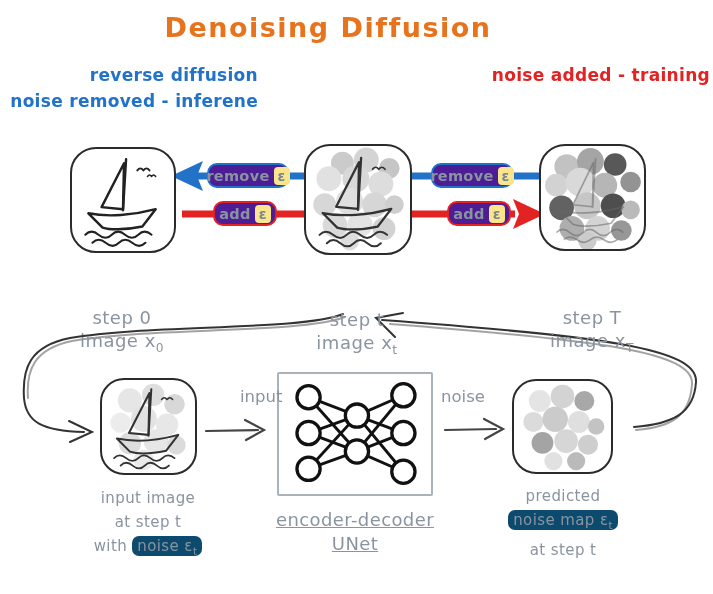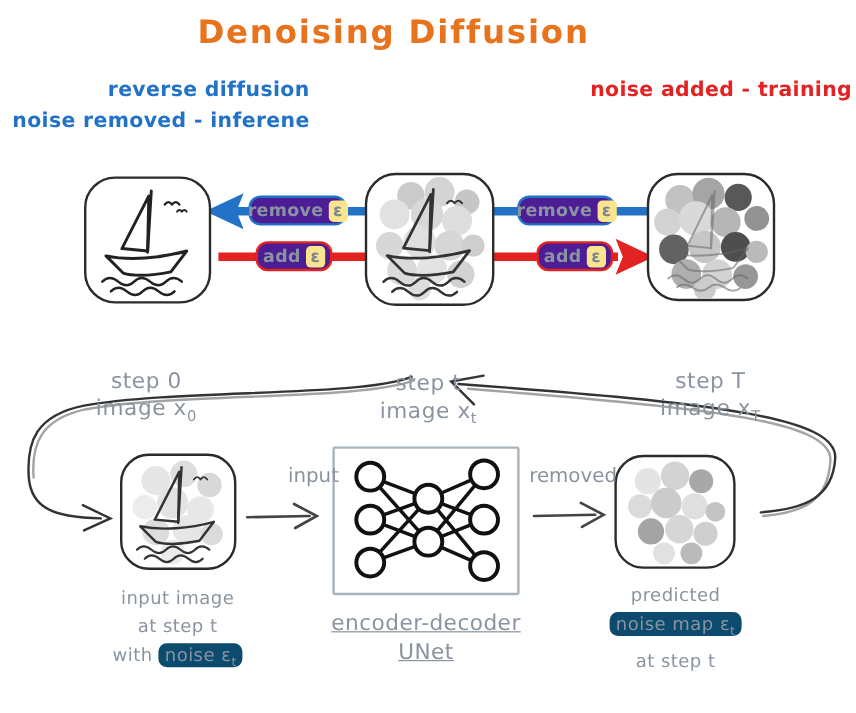--- a/index.html
+++ b/index.html
@@ -276,21 +276,21 @@
           <circle cx="28" cy="68" r="12" fill="#9b9b9b"></circle>
         <circle cx="54" cy="66" r="13" fill="#d2d2d2"></circle>
           <circle cx="78" cy="70" r="11" fill="#c9c9c9"></circle>
         <circle cx="40" cy="88" r="10" fill="#dedede"></circle>
           <circle cx="65" cy="88" r="10" fill="#b3b3b3"></circle>
       </g>
     </svg>
   </div>
 
   <div class="flowlabel" id="label-input-arrow">input</div>
-  <div class="flowlabel" id="label-output-arrow">removed</div>
+  <div class="flowlabel" id="label-output-arrow">noise</div>
 
   <div class="caption" id="caption-input">
     <div>input image</div>
     <div>at step t</div>
     <div><span>with </span><span class="hl"><span>noise ε</span><sub>t</sub></span></div>
   </div>
 
   <div class="caption" id="caption-unet">
     <div>encoder-decoder</div>
     <div>UNet</div>

